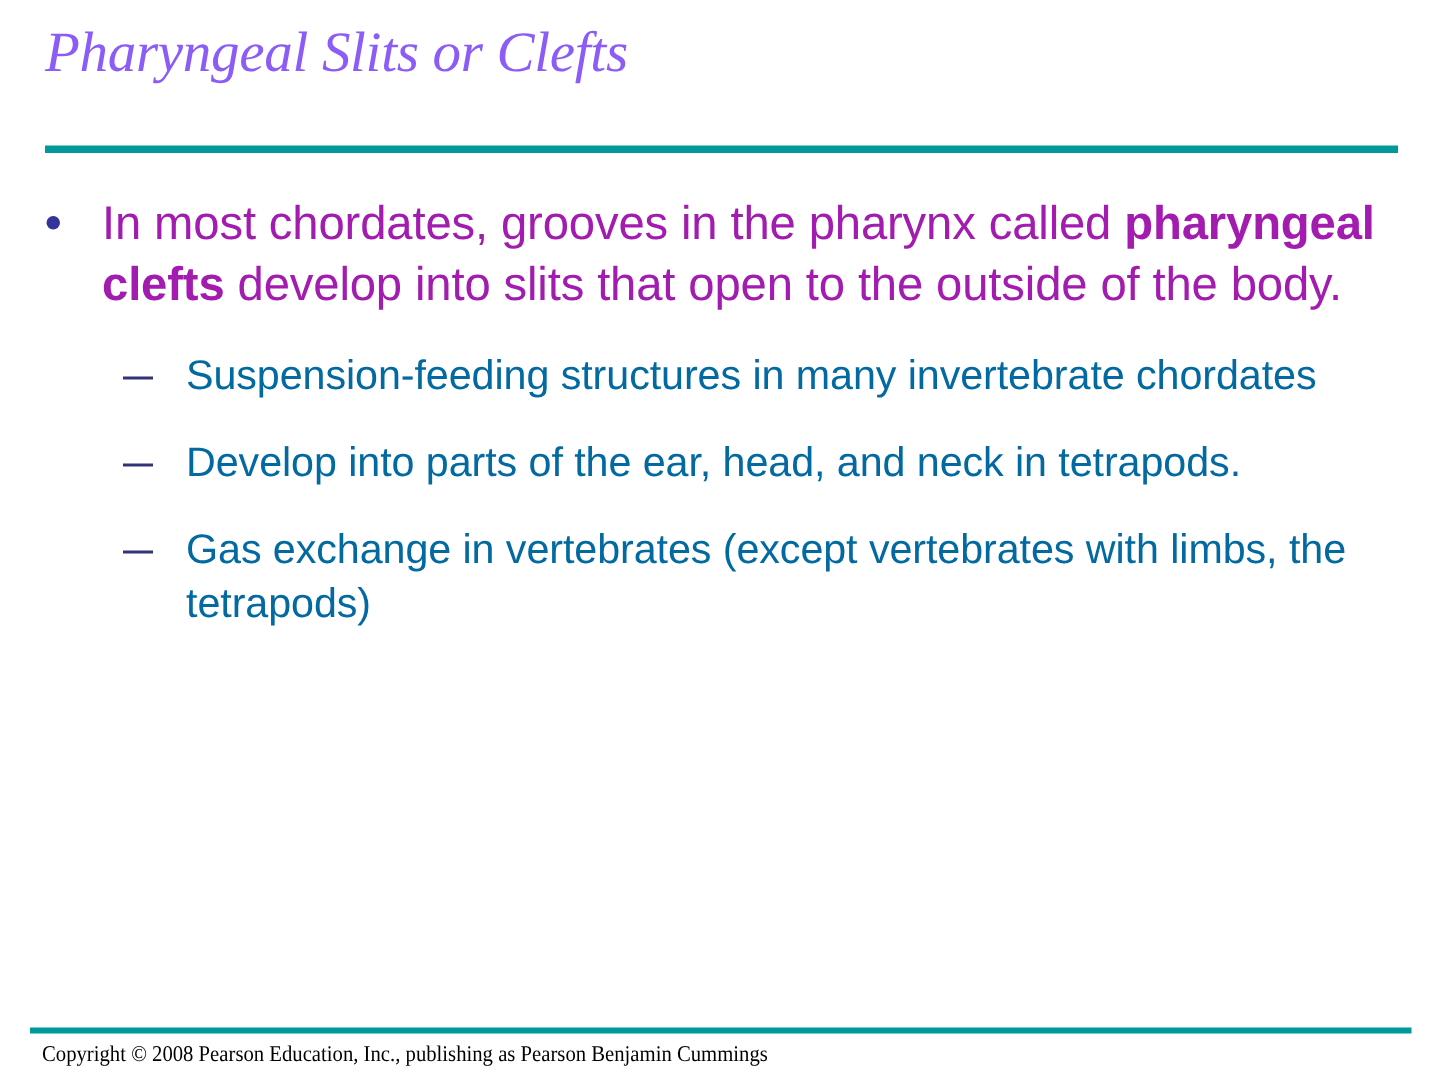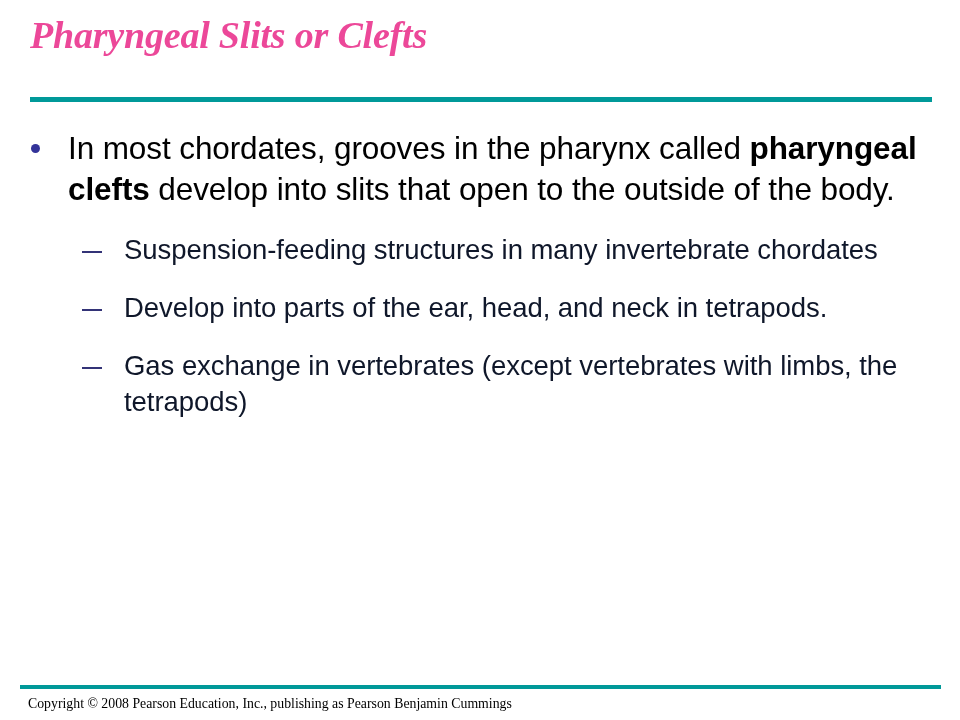--- a/index.html
+++ b/index.html
@@ -20,25 +20,25 @@
   }
 
   
   .slide-title {
     position: absolute;
     left: 30px;
     top: 13px;
     width: 880px;
     font-family: "Liberation Serif", "DejaVu Serif", serif;
     font-style: italic;
-    font-weight: bold;
+    font-weight: normal;
     font-size: 38px;
     line-height: 44px;
     letter-spacing: -0.2px;
-    color: #ec4899;
+    color: #8b5cf6;
     white-space: nowrap;
   }
 
   
   .rule {
     position: absolute;
     background: #009999;
   }
   .rule-top {
     left: 30px;
@@ -60,21 +60,21 @@
     top: 128px;
     width: 916px;
   }
 
   .bullet-l1 {
     position: relative;
     padding-left: 46px;
     margin-bottom: 22px;
     font-size: 31.5px;
     line-height: 41px;
-    color: #000000;
+    color: #a21caf;
     letter-spacing: -0.1px;
   }
   .bullet-l1:last-of-type {
     margin-bottom: 0;
   }
   .bullet-l1 > .marker-dot {
     position: absolute;
     left: 9px;
     top: 16px;
     width: 9px;
@@ -85,21 +85,21 @@
 
   .sub-list {
     margin-top: 18px;
   }
   .bullet-l2 {
     position: relative;
     padding-left: 102px;
     margin-bottom: 22px;
     font-size: 27.5px;
     line-height: 36px;
-    color: #0f172a;
+    color: #0369a1;
     letter-spacing: -0.05px;
   }
   .bullet-l2:last-child {
     margin-bottom: 0;
   }
   .bullet-l2 > .marker-dash {
     position: absolute;
     left: 60px;
     top: 19px;
     width: 20px;

